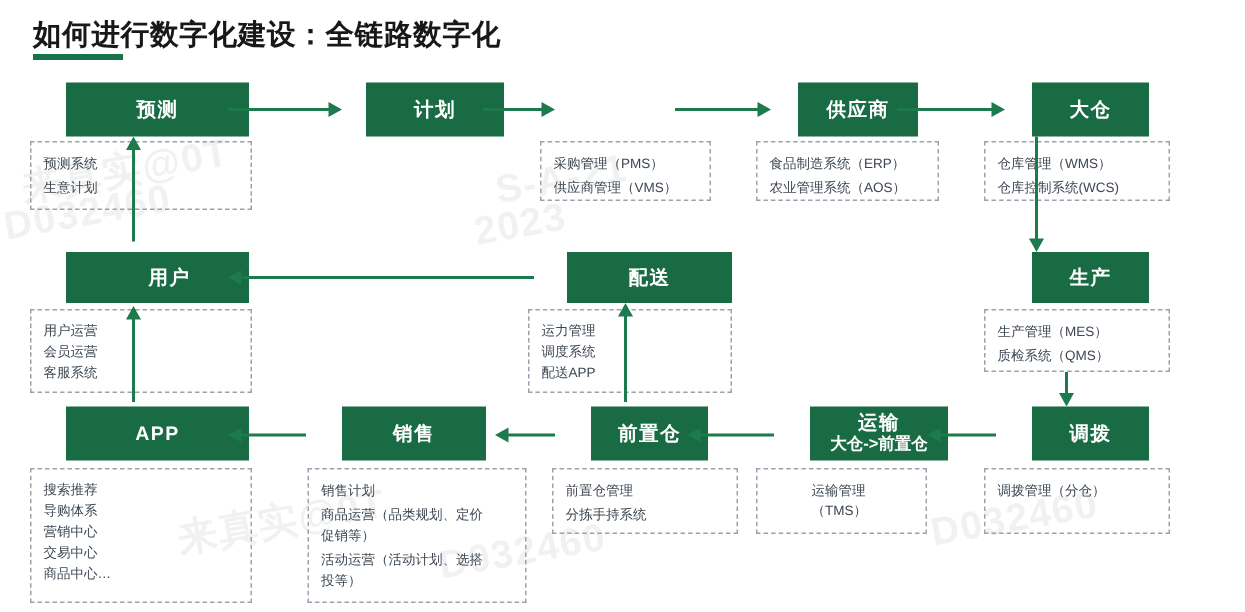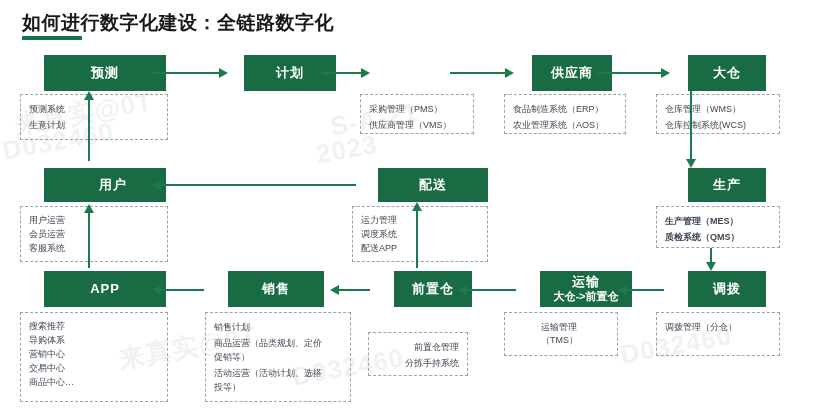--- a/index.html
+++ b/index.html
@@ -157,21 +157,21 @@
   <div class="panel tight" style="left:20px; top:206px;width:148px;height:56px;">
     <div class="item">用户运营</div>
     <div class="item">会员运营</div>
     <div class="item">客服系统</div>
   </div>
   <div class="panel tight" style="left:352px;top:206px;width:136px;height:56px;">
     <div class="item">运力管理</div>
     <div class="item">调度系统</div>
     <div class="item">配送APP</div>
   </div>
-  <div class="panel" style="left:656px;top:206px;width:124px;height:42px;font-weight:bold;">
+  <div class="panel" style="left:656px;top:206px;width:124px;height:42px;">
     <div class="item">生产管理（MES）</div>
     <div class="item">质检系统（QMS）</div>
   </div>
 
   <div class="node" style="left:28px;  top:271px; width:122px;height:36px;">
     <span>APP</span>
   </div>
   <div class="node" style="left:212px; top:271px; width:96px;height:36px;text-align:center;">
     <span>销售</span>
   </div>
@@ -218,21 +218,21 @@
     <div class="item">交易中心</div>
     <div class="item">商品中心…</div>
   </div>
   <div class="panel" style="left:205px;top:312px;width:146px;height:90px;">
     <div class="item">销售计划</div>
     <div class="item">商品运营（品类规划、定价
 促销等）</div>
     <div class="item">活动运营（活动计划、选搭
 投等）</div>
   </div>
-  <div class="panel" style="left:368px;top:332px;width:100px;height:44px;text-align:right;">
+  <div class="panel" style="left:368px;top:312px;width:124px;height:44px;">
     <div class="item">前置仓管理</div>
     <div class="item">分拣手持系统</div>
   </div>
   <div class="panel" style="left:504px;top:312px;width:114px;height:44px;padding-left:36px;">
     <div class="item">运输管理（TMS）</div>
   </div>
   <div class="panel" style="left:656px;top:312px;width:124px;height:44px;">
     <div class="item">调拨管理（分仓）</div>
   </div>
 

